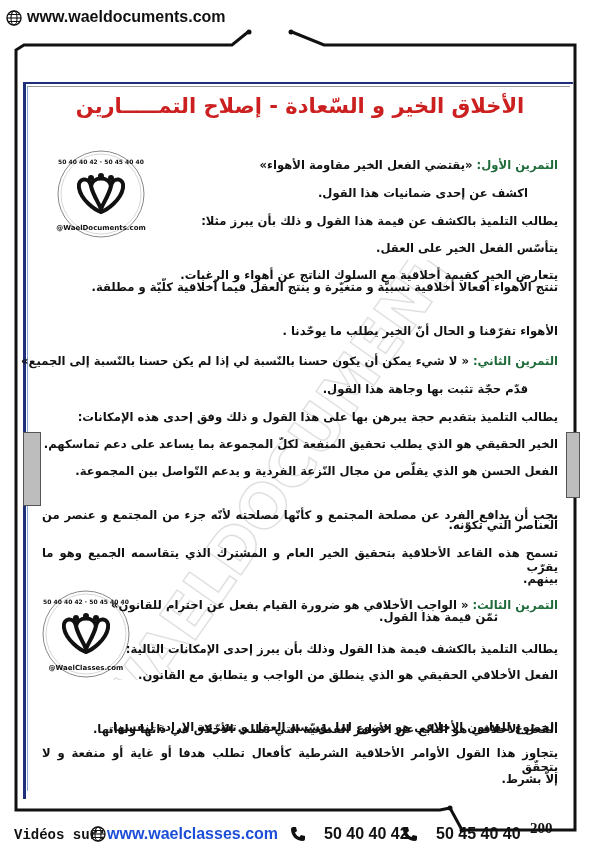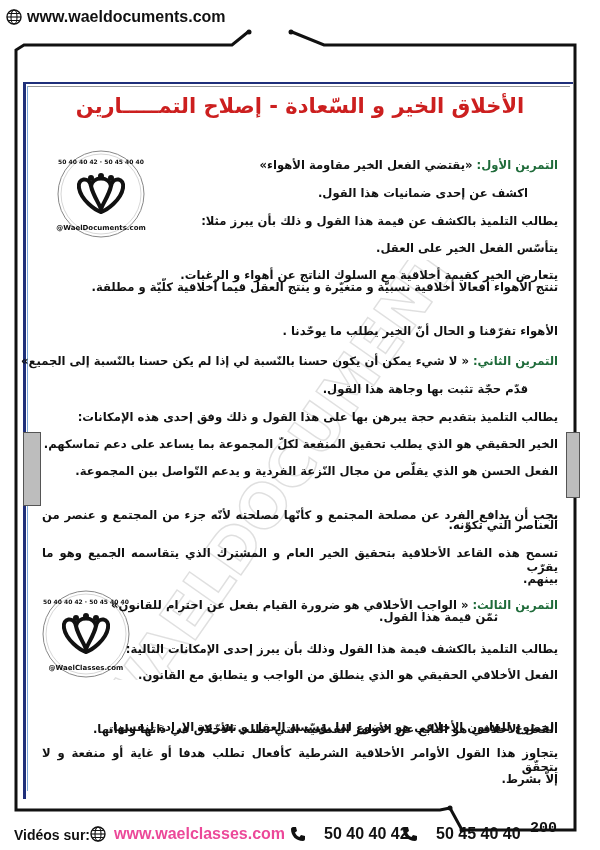--- a/index.html
+++ b/index.html
@@ -1,21 +1,21 @@
 <!DOCTYPE html>
 <html><head>
 <meta charset="utf-8">
 <style>
   html, body { margin:0; padding:0; }
   body { width:600px; height:850px; background:#ffffff; position:relative; overflow:hidden;
          font-family:"DejaVu Sans", sans-serif; color:#111; }
 
   
   .hdr { position:absolute; top:0; left:0; width:600px; height:40px; }
-  .hdr-site { position:absolute; left:6px; top:8px; display:flex; align-items:center; gap:5px;
+  .hdr-site { position:absolute; left:6px; top:8px; display:flex; align-items:flex-end; gap:5px;
               font-family:"Liberation Sans", sans-serif; font-weight:bold; font-size:16px; color:#111; }
   .hdr-title { position:absolute; right:8px; top:8px; direction:rtl; display:flex; align-items:center; gap:4px;
                font-family:"DejaVu Sans", sans-serif; font-weight:bold; font-size:13px; color:#111; }
   .globe { width:16px; height:16px; }
   .book { width:20px; height:14px; }
 
   
   .frame-svg { position:absolute; left:0; top:0; width:600px; height:850px; pointer-events:none; }
 
   
@@ -35,25 +35,25 @@
 
   .stamp { position:absolute; width:92px; height:92px; }
 
   .tab-left { position:absolute; left:23px; top:432px; width:16px; height:72px; background:#bdbdbd; border:1px solid #555; }
   .tab-right { position:absolute; left:566px; top:432px; width:12px; height:64px; background:#bdbdbd; border:1px solid #555; }
 
   .watermark { position:absolute; left:80px; top:260px; width:420px; height:420px; pointer-events:none; opacity:0.18; }
 
   
   .ftr { position:absolute; left:0; top:822px; width:600px; height:28px; }
-  .ftr-videos { position:absolute; left:14px; top:5px; font-family:Liberation Sans, sans-serif; font-weight:bold; font-size:14px; color:#111; }
-  .ftr-site { position:absolute; left:90px; top:3px; display:flex; align-items:center; gap:8px; font-family:"Liberation Sans", sans-serif; font-weight:bold; font-size:16px; color:#ec4899; }
+  .ftr-videos { position:absolute; left:14px; top:5px; font-family:Liberation Mono, monospace; font-weight:bold; font-size:14px; color:#111; }
+  .ftr-site { position:absolute; left:90px; top:3px; display:flex; align-items:center; gap:1px; font-family:"Liberation Sans", sans-serif; font-weight:bold; font-size:16px; color:#1d4ed8; }
   .ftr-phone { position:absolute; top:3px; display:flex; align-items:center; gap:18px; font-family:"Liberation Sans", sans-serif; font-weight:bold; font-size:16px; color:#111; }
   .phone-icon { width:16px; height:16px; }
-  .page-num { position:absolute; left:530px; top:820px; font-family:Liberation Mono, monospace; font-weight:bold; font-size:15px; color:#111; }
+  .page-num { position:absolute; left:530px; top:820px; font-family:Liberation Serif, serif; font-weight:bold; font-size:15px; color:#111; }
 </style>
 </head>
 <body>
 
 <div class="hdr">
   <div class="hdr-site">
     <svg class="globe" viewBox="0 0 16 16">
       <circle cx="8" cy="8" r="7" fill="none" stroke="#111" stroke-width="1.4"></circle>
       <ellipse cx="8" cy="8" rx="3" ry="7" fill="none" stroke="#111" stroke-width="1.1"></ellipse>
       <line x1="1" y1="8" x2="15" y2="8" stroke="#111" stroke-width="1.1"></line>

